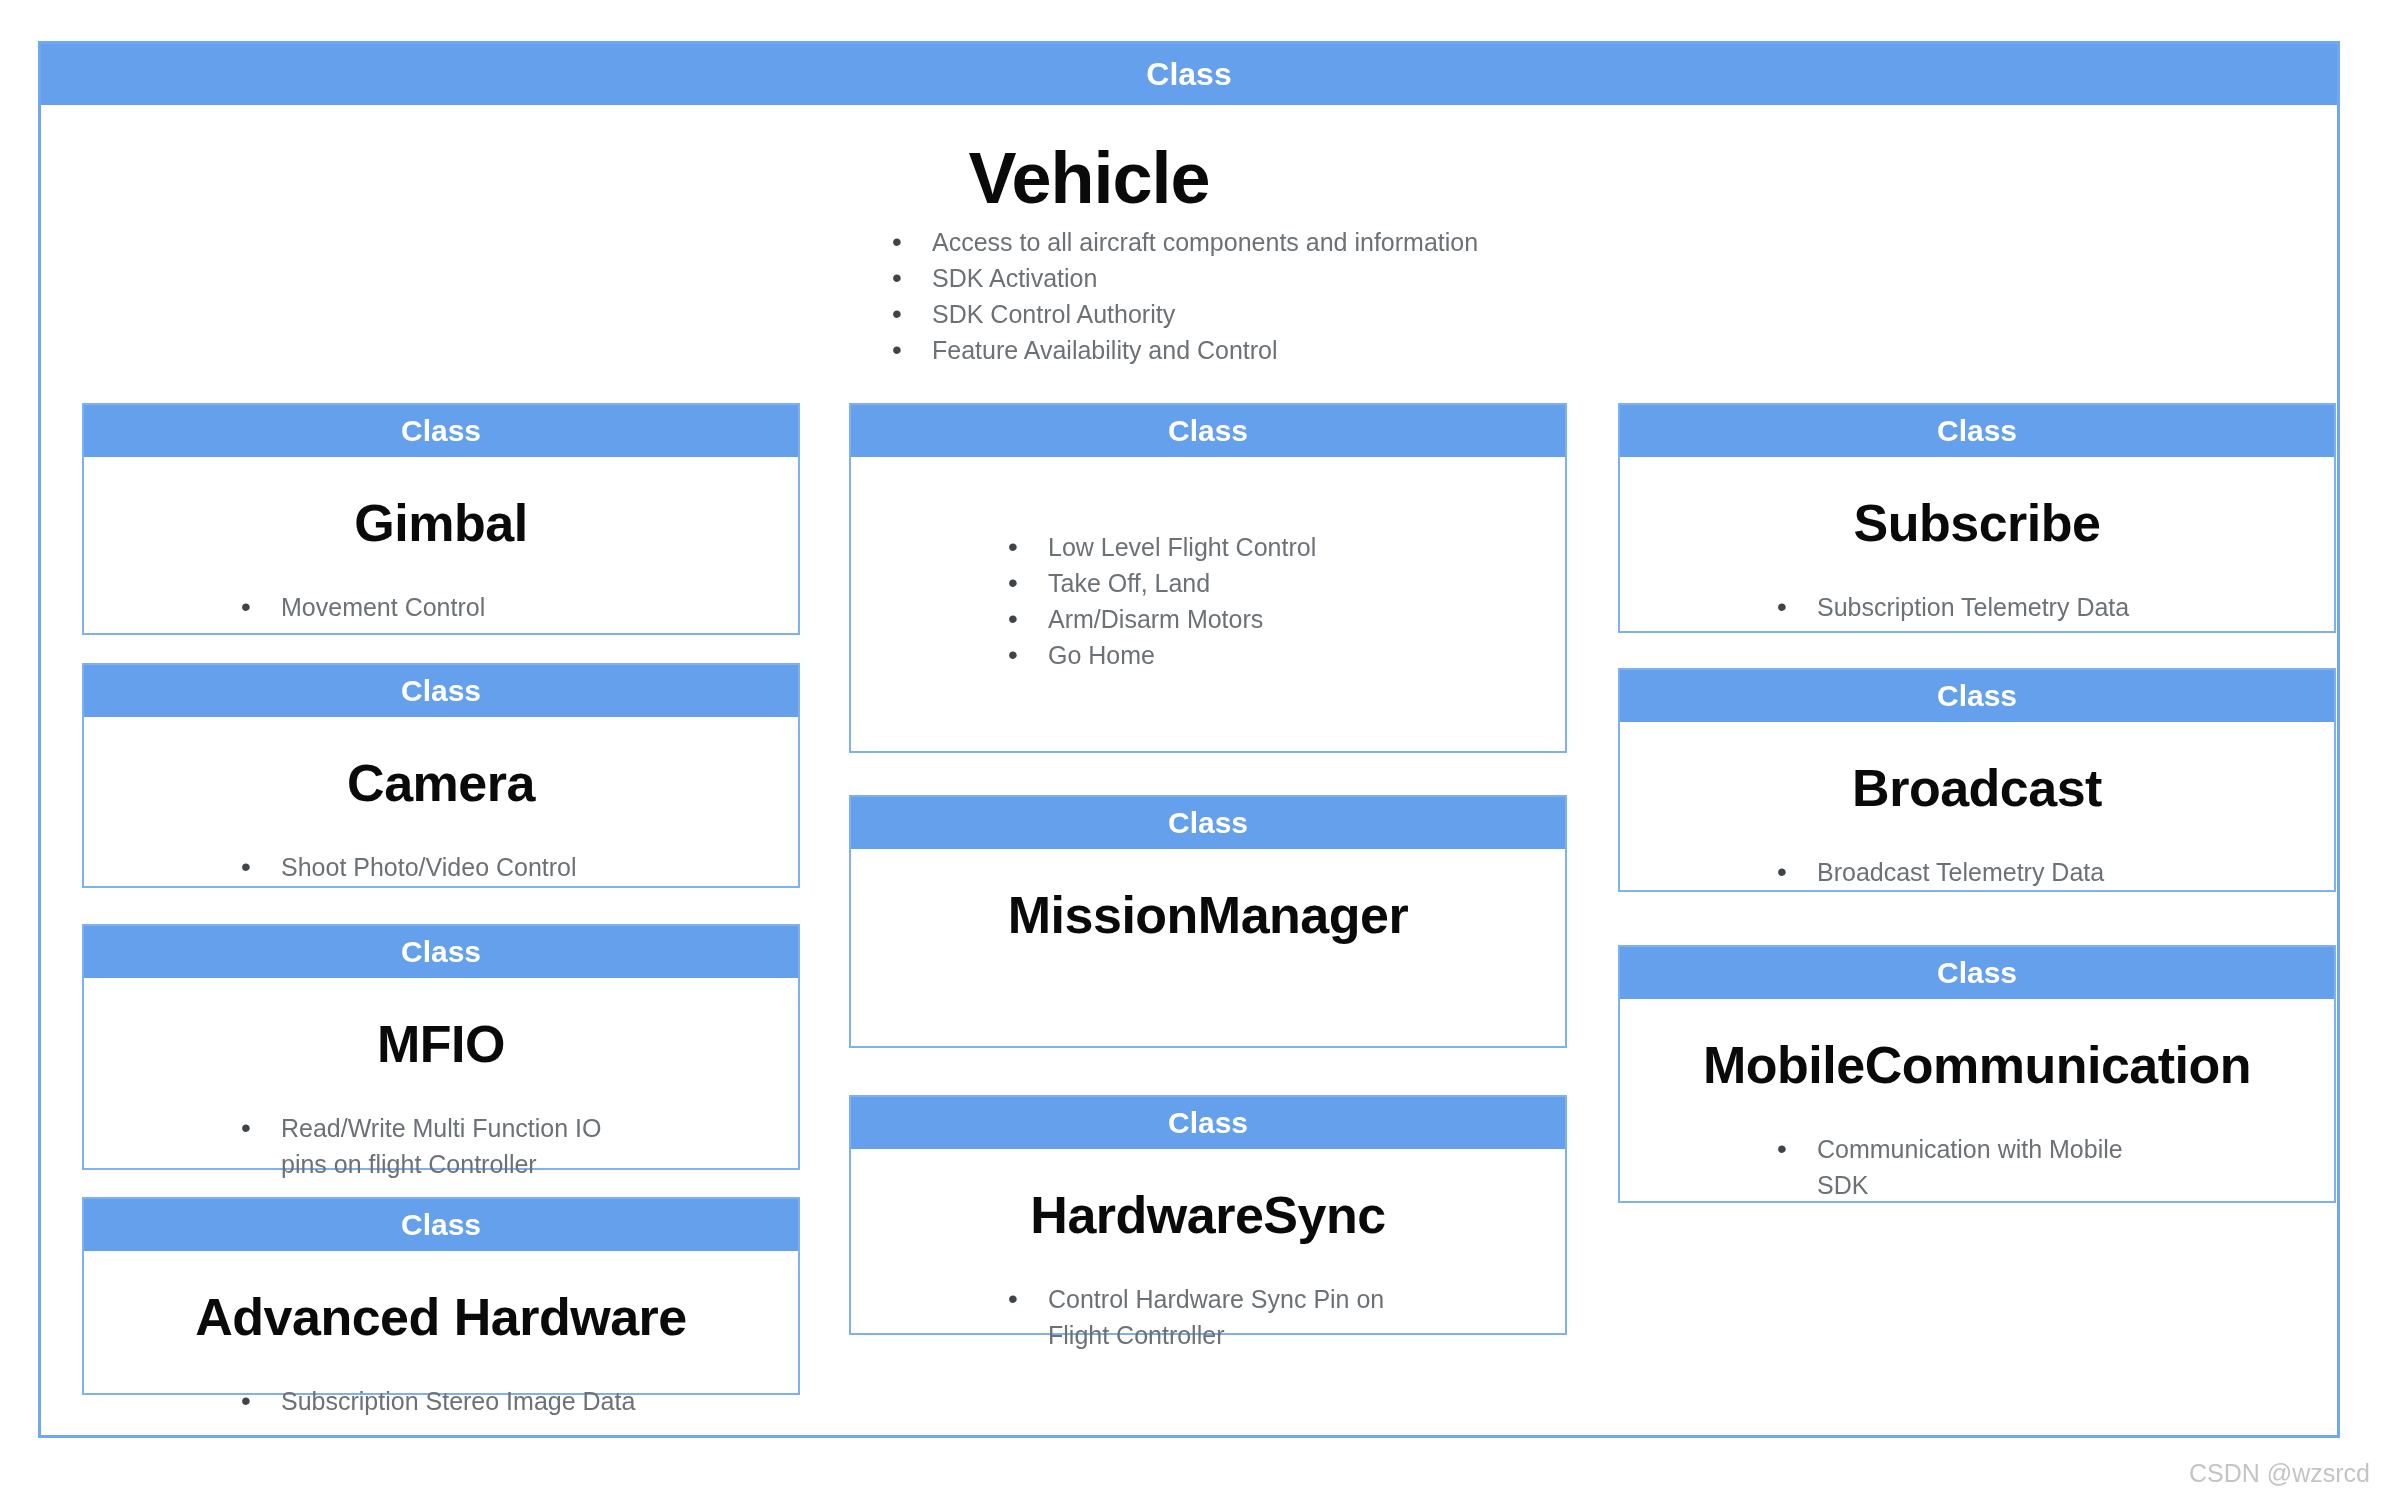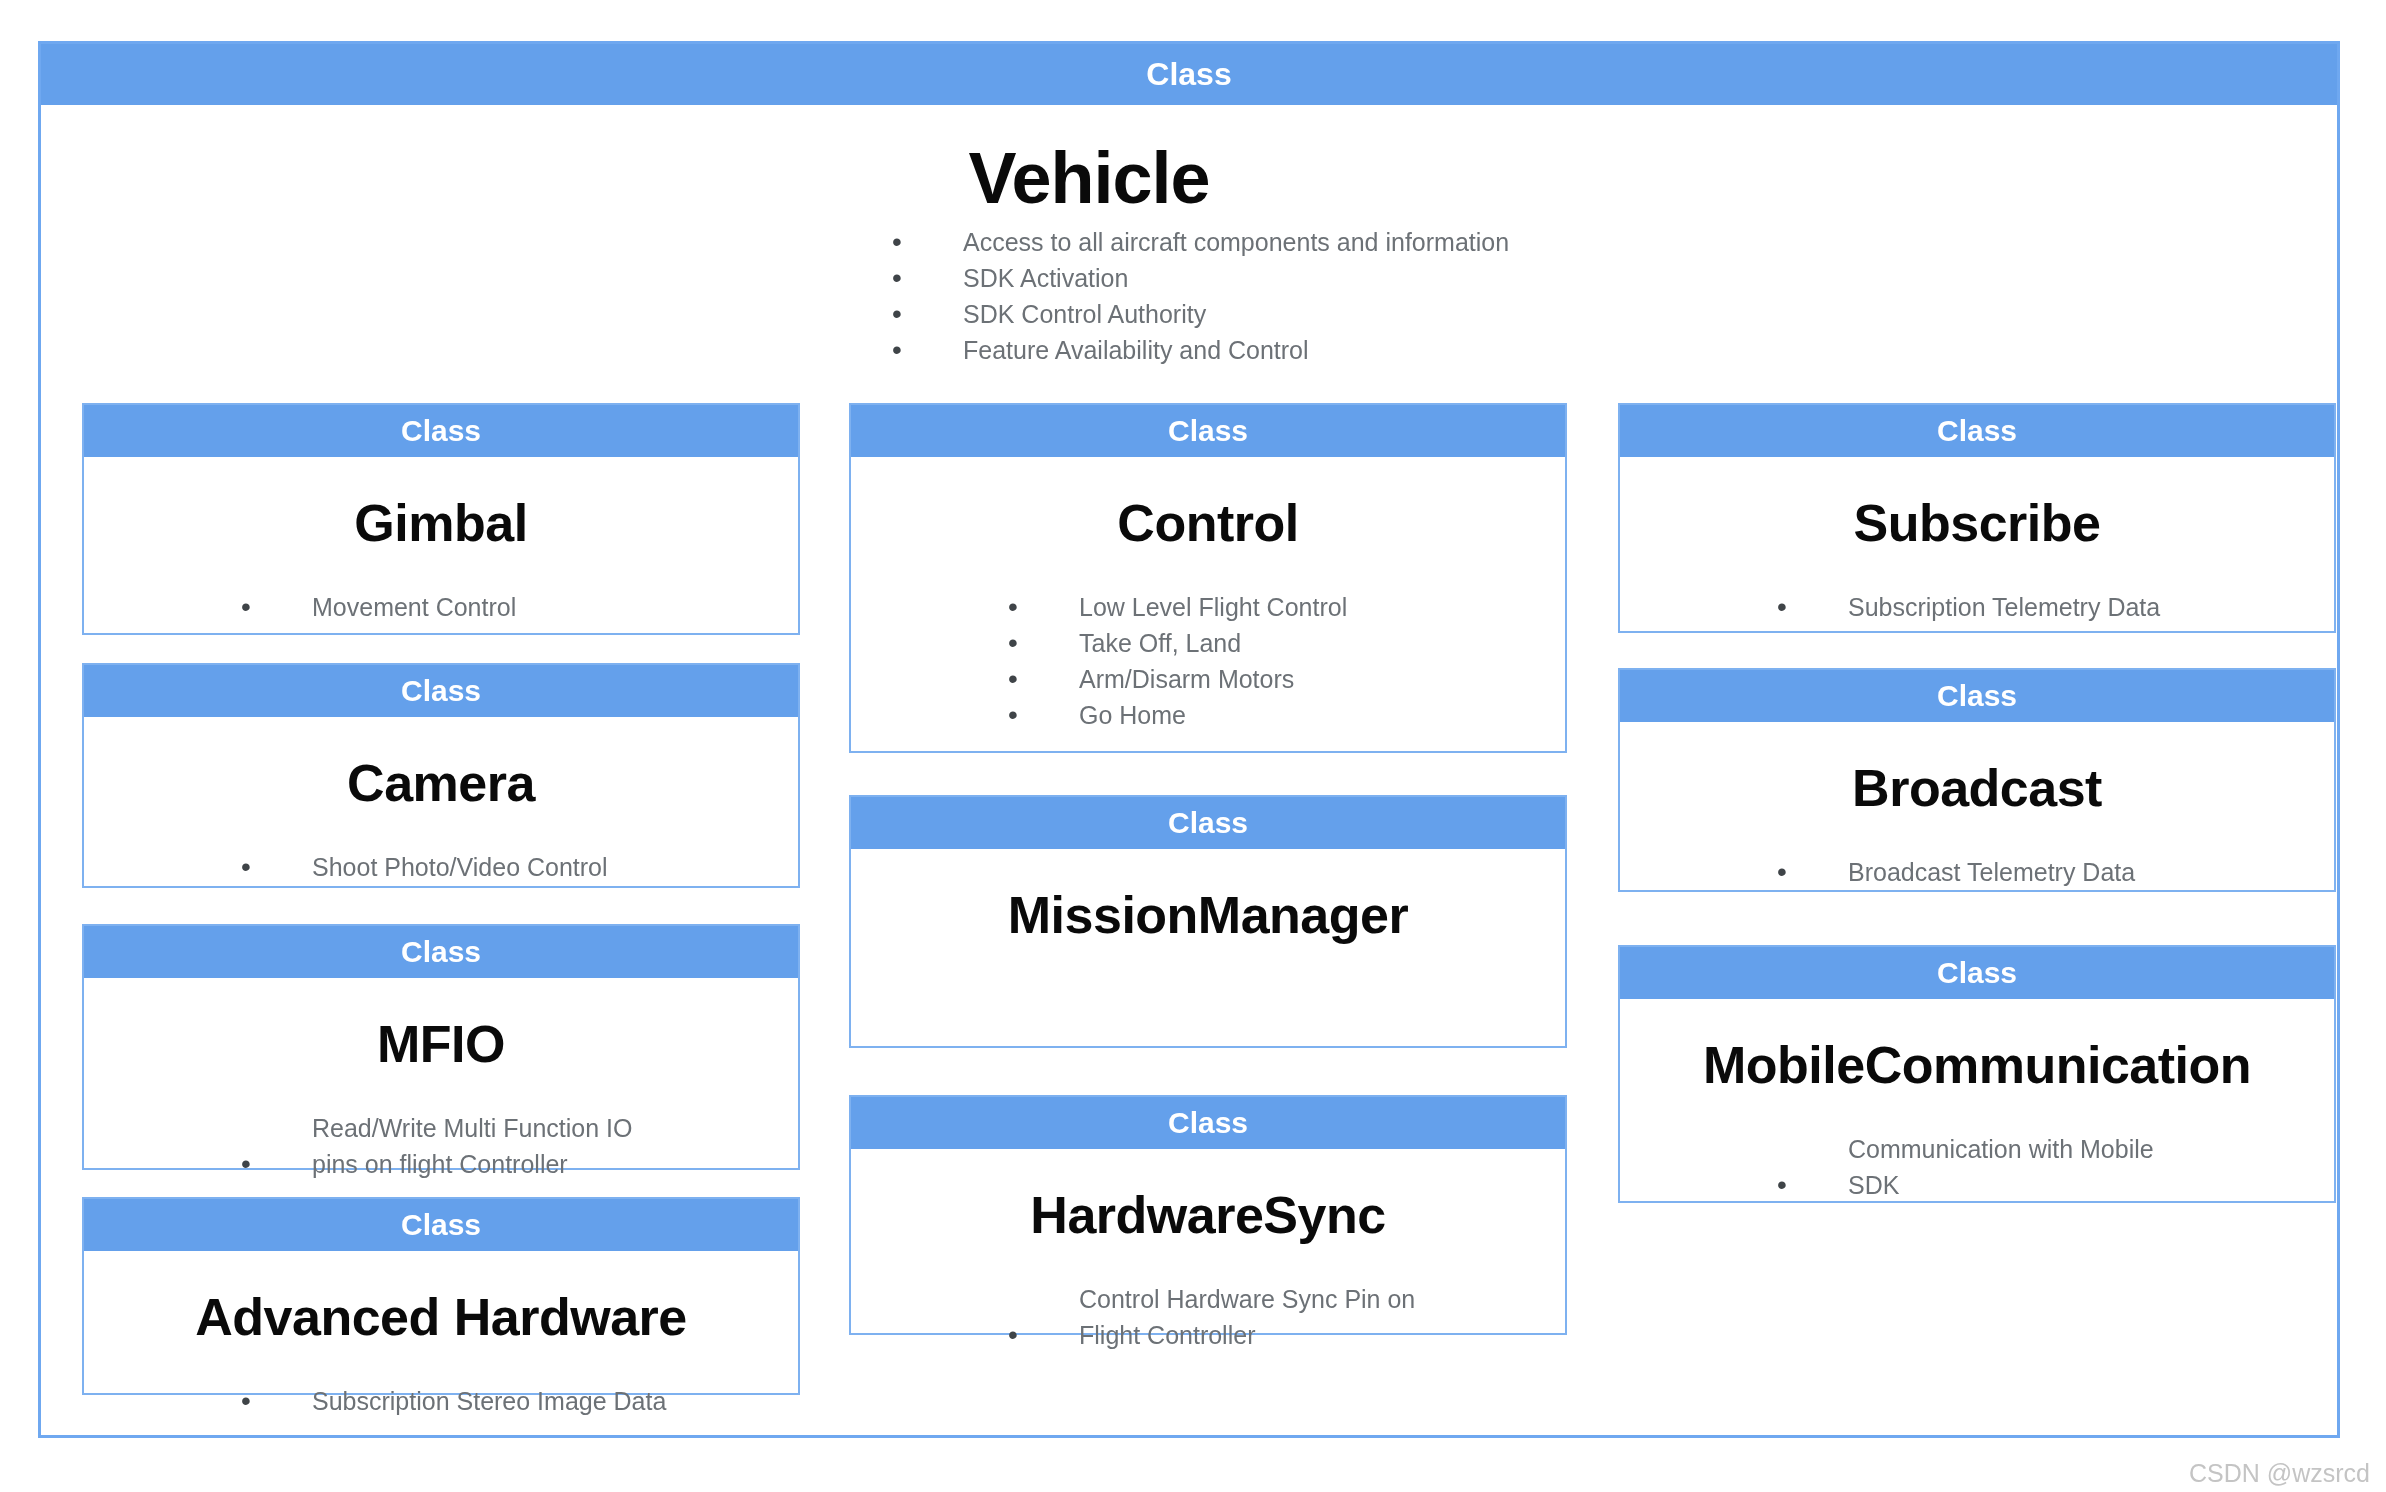--- a/index.html
+++ b/index.html
@@ -51,21 +51,21 @@
     font-size:30px;font-weight:bold;
   }
   .class-box .body{padding-top:36px;}
   .class-box .ttl{
     text-align:center;font-size:52px;line-height:60px;font-weight:bold;
     color:var(--title_text);letter-spacing:-0.5px;
   }
   .class-box ul{
     list-style:none;margin:36px 0 0 155px;
   }
-  li.bullet{display:flex;align-items:flex-end;gap:31px;}
+  li.bullet{display:flex;align-items:flex-start;}
   li.bullet .dot{
     flex:none;width:42px;padding-left:2px;
     font-size:28px;line-height:36px;color:var(--bullet_dot);
   }
   li.bullet .dot::before{content:"\2022";}
   li.bullet .btx{
     font-size:25px;line-height:36px;color:var(--bullet_text);
     white-space:pre-line;
   }
   
@@ -175,21 +175,20 @@
           </li>
       </ul>
     </div>
   </div>
 
   <div class="class-box b-control">
     <div class="hdr">
       <span>Class</span>
     </div>
     <div class="body">
-      <div class="ttl">Control</div>
       <ul>
         <li class="bullet">
             <span class="dot"></span>
             <span class="btx">Low Level Flight Control</span>
           </li>
         <li class="bullet">
             <span class="dot"></span>
             <span class="btx">Take Off, Land</span>
           </li>
         <li class="bullet">

